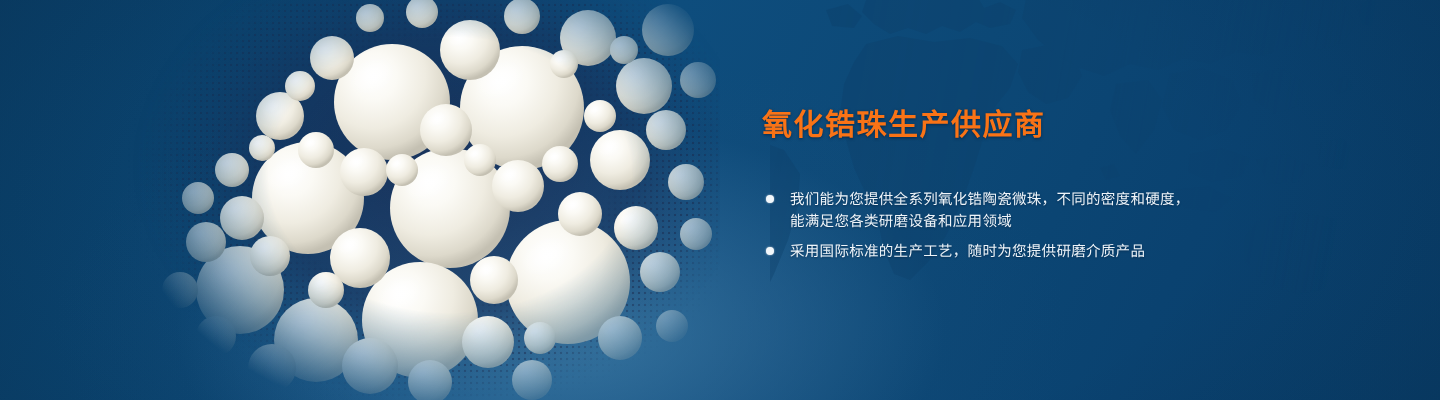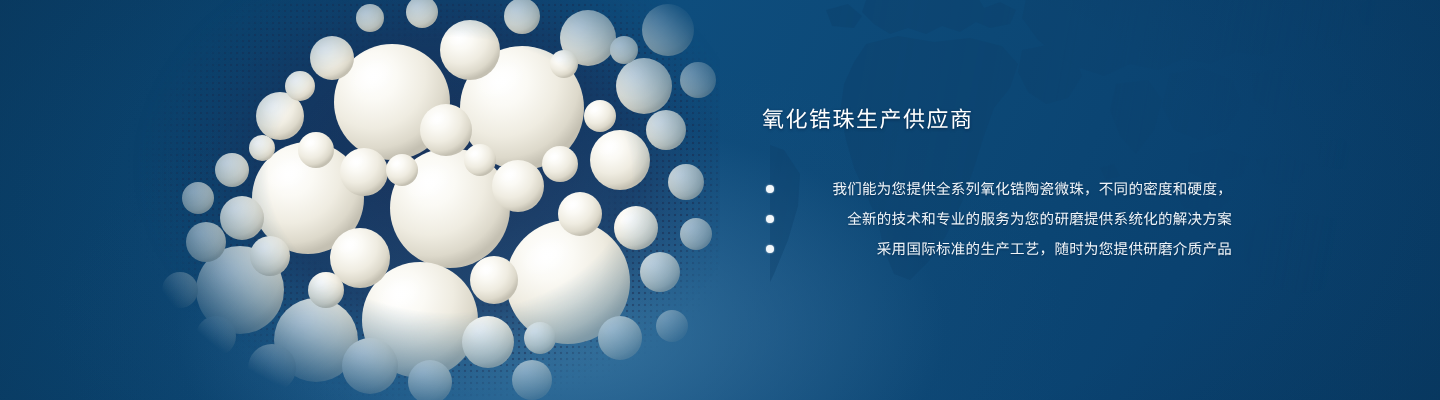--- a/index.html
+++ b/index.html
@@ -82,33 +82,32 @@
   .photo svg{position:absolute;inset:0;width:100%;height:100%;display:block;}
 
   
   .copy{
     position:absolute;
     left:762px; top:106px;
     width:470px;
   }
   .headline{
     margin:0;
-    font-size:22px;
-    font-weight:400;
+    font-size:30px;
+    font-weight:700;
     letter-spacing:1.5px;
-    color:#ffffff;
+    color:#f97316;
     line-height:1.25;
     text-shadow:0 1px 3px rgba(0,20,45,.55);
     white-space:nowrap;
   }
   .points{
     list-style:none;
     margin:44px 0 0 0;
     padding:0;
-    text-align:right;
   }
   .points li{
     position:relative;
     padding-left:28px;
     margin-bottom:8px;
     font-size:14.5px;
     line-height:22px;
     color:#eef4f9;
     letter-spacing:.3px;
     text-shadow:0 1px 2px rgba(0,20,45,.45);
@@ -417,23 +416,21 @@
       </g>
     </svg>
   </div>
 
   <div class="copy">
     <h1 class="headline">氧化锆珠生产供应商</h1>
 
     <ul class="points">
       <li>
         <span>我们能为您提供全系列氧化锆陶瓷微珠，不同的密度和硬度，</span>
-      </li>
-      <li>
-        <span>全新的技术和专业的服务为您的研磨提供系统化的解决方案</span>
+        <span class="pt-line2">能满足您各类研磨设备和应用领域</span>
       </li>
       <li>
         <span>采用国际标准的生产工艺，随时为您提供研磨介质产品</span>
       </li>
     </ul>
   </div>
 
 </div>
 
 </body></html>

